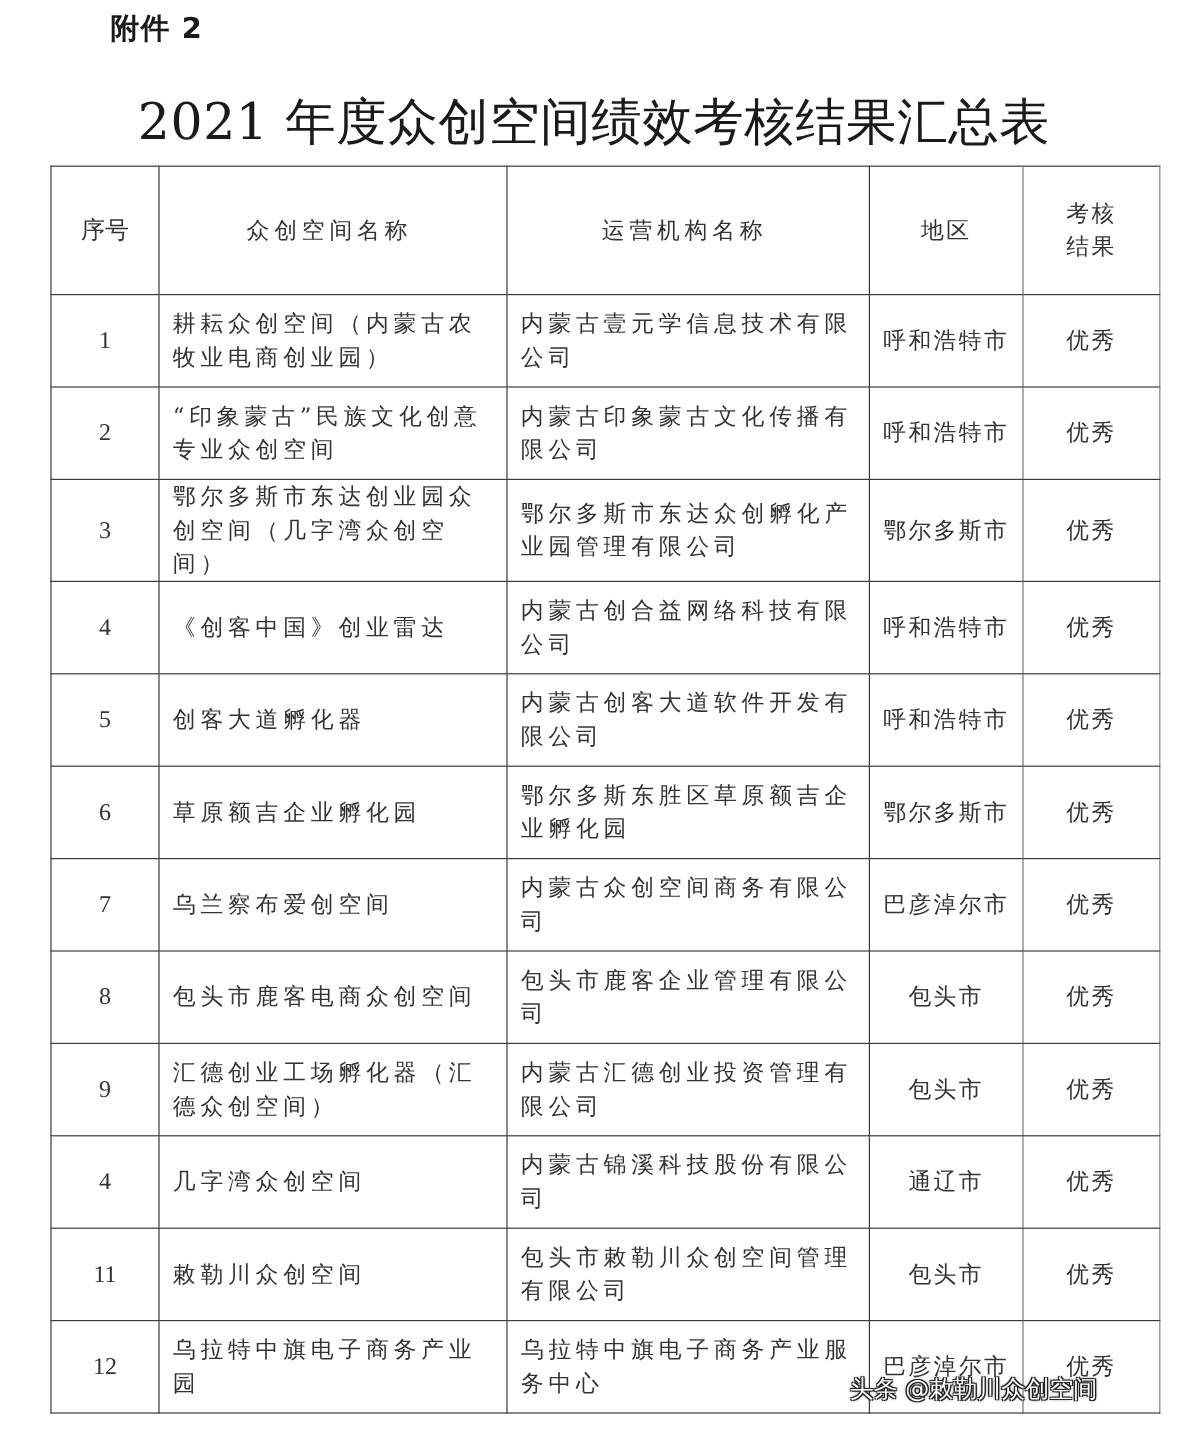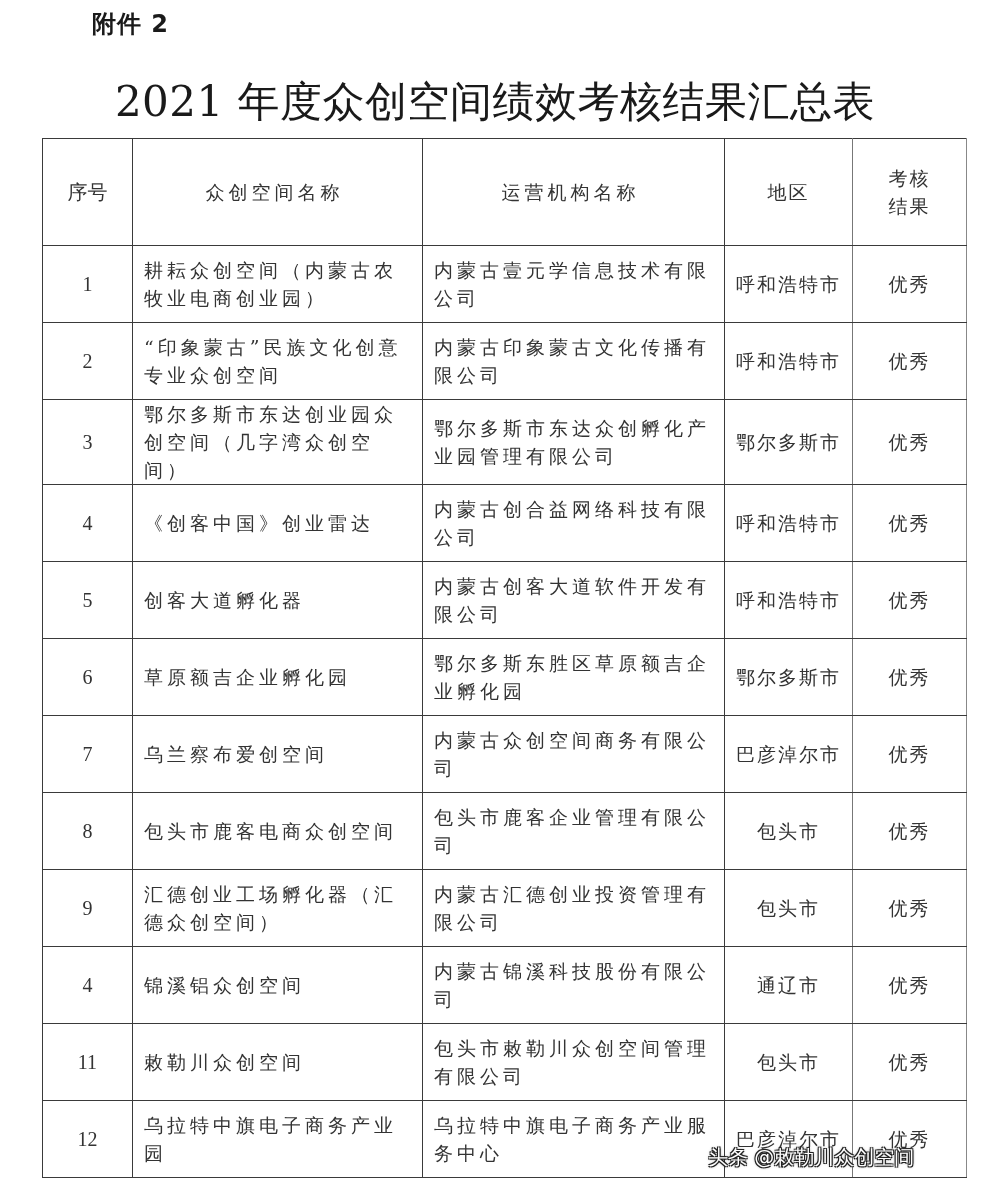--- a/index.html
+++ b/index.html
@@ -123,21 +123,21 @@
     </tr>
     <tr>
       <td class="c-idx">9</td>
       <td class="c-name">汇德创业工场孵化器（汇德众创空间）</td>
       <td class="c-org">内蒙古汇德创业投资管理有限公司</td>
       <td class="c-region">包头市</td>
       <td class="c-result">优秀</td>
     </tr>
     <tr>
       <td class="c-idx">4</td>
-      <td class="c-name">锦溪铝众创空间</td>
+      <td class="c-name">几字湾众创空间</td>
       <td class="c-org">内蒙古锦溪科技股份有限公司</td>
       <td class="c-region">通辽市</td>
       <td class="c-result">优秀</td>
     </tr>
     <tr>
       <td class="c-idx">11</td>
       <td class="c-name">敕勒川众创空间</td>
       <td class="c-org">包头市敕勒川众创空间管理有限公司</td>
       <td class="c-region">包头市</td>
       <td class="c-result">优秀</td>

